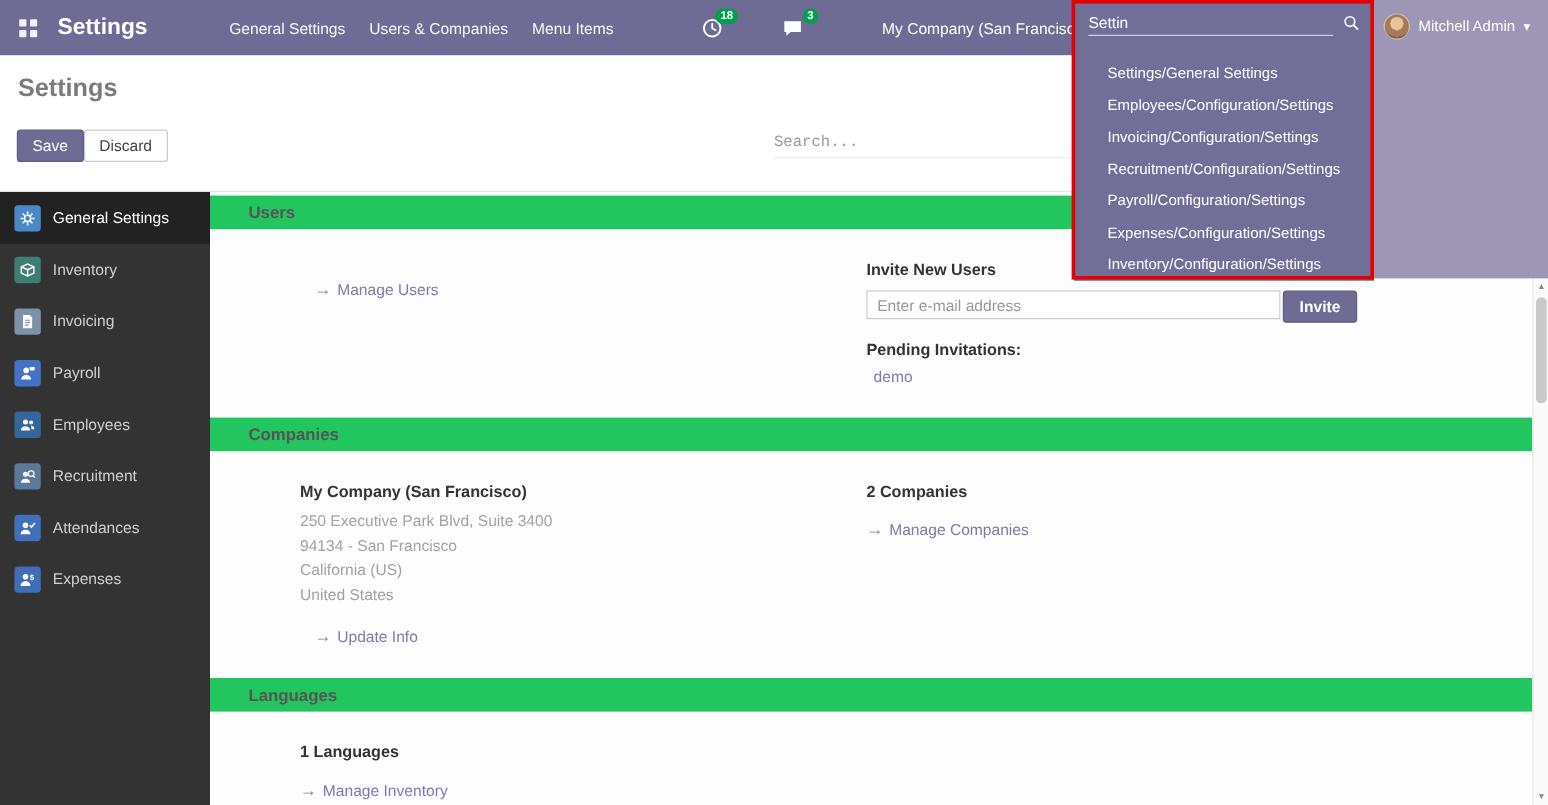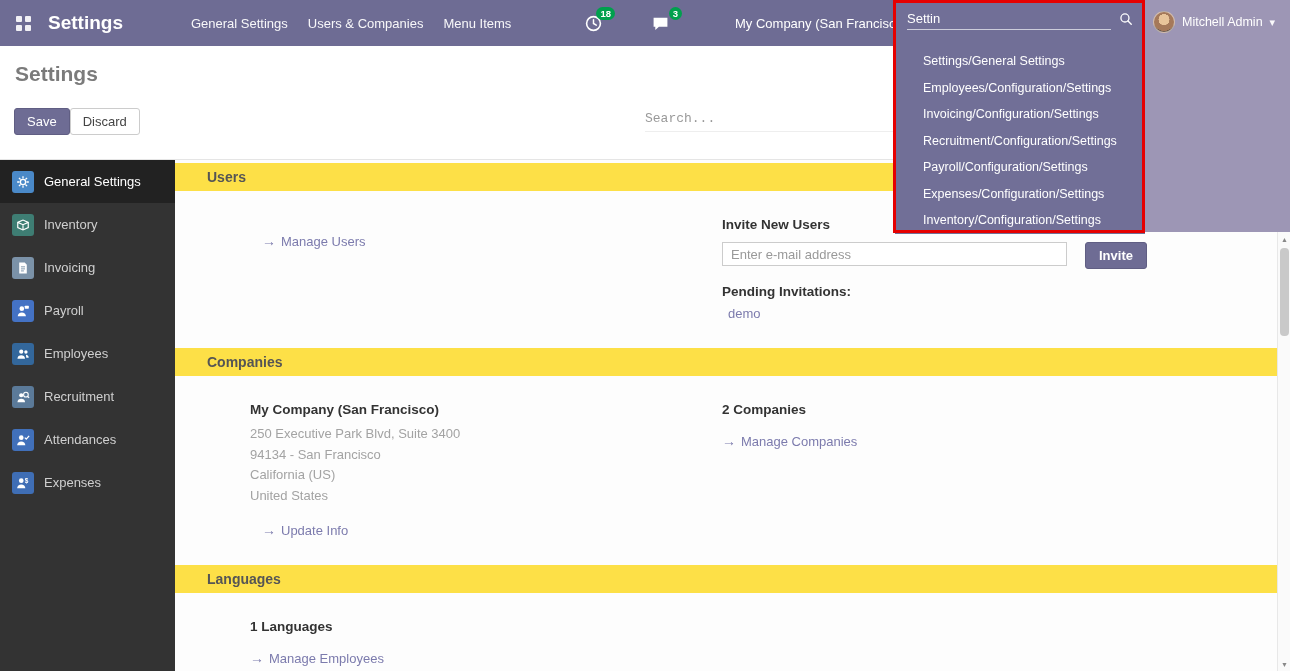--- a/index.html
+++ b/index.html
@@ -88,38 +88,38 @@
   .sb-item { height: 43px; display: flex; align-items: center; gap: 10px; padding-left: 12px; color: #cfcfcf; cursor: pointer; }
   .sb-item.active { background: #222; color: #fff; }
   .tile { width: 22px; height: 22px; border-radius: 3px; display: flex; align-items: center; justify-content: center; flex: 0 0 22px; }
   .t0 { background: #4a89c8; } .t1 { background: #3e7d73; } .t2 { background: #7b92a8; }
   .t3 { background: #4472c4; } .t4 { background: #33679b; } .t5 { background: #5b7a99; }
   .t6 { background: #4170ba; } .t7 { background: #3f6eb5; }
 
   
   .content { position: absolute; top: 160px; left: 175px; right: 13px; bottom: 0; background: #fdfdfd; overflow: hidden; }
   .band {
-    height: 28px; background: #fde047; display: flex; align-items: center;
+    height: 28px; background: #22c55e; display: flex; align-items: center;
     padding-left: 32px; font-size: 14px; font-weight: bold; color: #555; margin-top: 3px;
   }
   .sec-grid { display: grid; grid-template-columns: 472px 1fr; padding: 26px 20px 24px 75px; }
   .bold-line { font-weight: bold; font-size: 13.5px; color: #333; }
   .users-head { display: flex; align-items: center; gap: 9px; }
   .link { color: #7c7bad; cursor: pointer; display: inline-flex; align-items: center; gap: 5px; font-size: 13px; }
   .link .arrow { font-weight: bold; font-size: 14px; }
   .mt14 { margin-top: 16px; }
   .ml12 { margin-left: 12px; }
   .invite-row { display: flex; margin-top: 10px; }
   .invite-input {
     width: 345px; height: 24px; border: 1px solid #ccc; padding: 0 8px;
     font-family: inherit; font-size: 13px; color: #555; background: #fff;
   }
   .invite-input::placeholder { color: #999; }
   .btn-invite {
-    height: 27px; margin-left: 18px; background: #6e6c94; color: #fff;
+    height: 27px; margin-left: 2px; background: #6e6c94; color: #fff;
     border: 1px solid #605e83; border-radius: 3px; padding: 0 13px;
     font-family: inherit; font-size: 13px; font-weight: bold; cursor: pointer;
   }
   .pending-label { margin-top: 15px; }
   .pending-user { color: #7c7bad; margin-top: 7px; margin-left: 6px; cursor: pointer; }
   .addr { color: #a3a3a3; font-size: 13px; line-height: 1.58; margin-top: 7px; }
 
   
   .scrollbar {
     position: absolute; right: 0; top: 232px; width: 13px; bottom: 0;
@@ -343,21 +343,21 @@
     </div>
   </div>
 
   <div class="band">Languages</div>
   <div class="sec-grid">
     <div>
       <div class="bold-line">1 Languages</div>
       <div class="mt14">
         <span class="link">
           <span class="arrow">→</span>
-          <span>Manage Employees</span>
+          <span>Manage Inventory</span>
         </span>
       </div>
     </div>
     <div></div>
   </div>
 </div>
 
 <div class="scrollbar">
   <div class="scroll-arrow">▲</div>
   <div class="scroll-thumb"></div>

